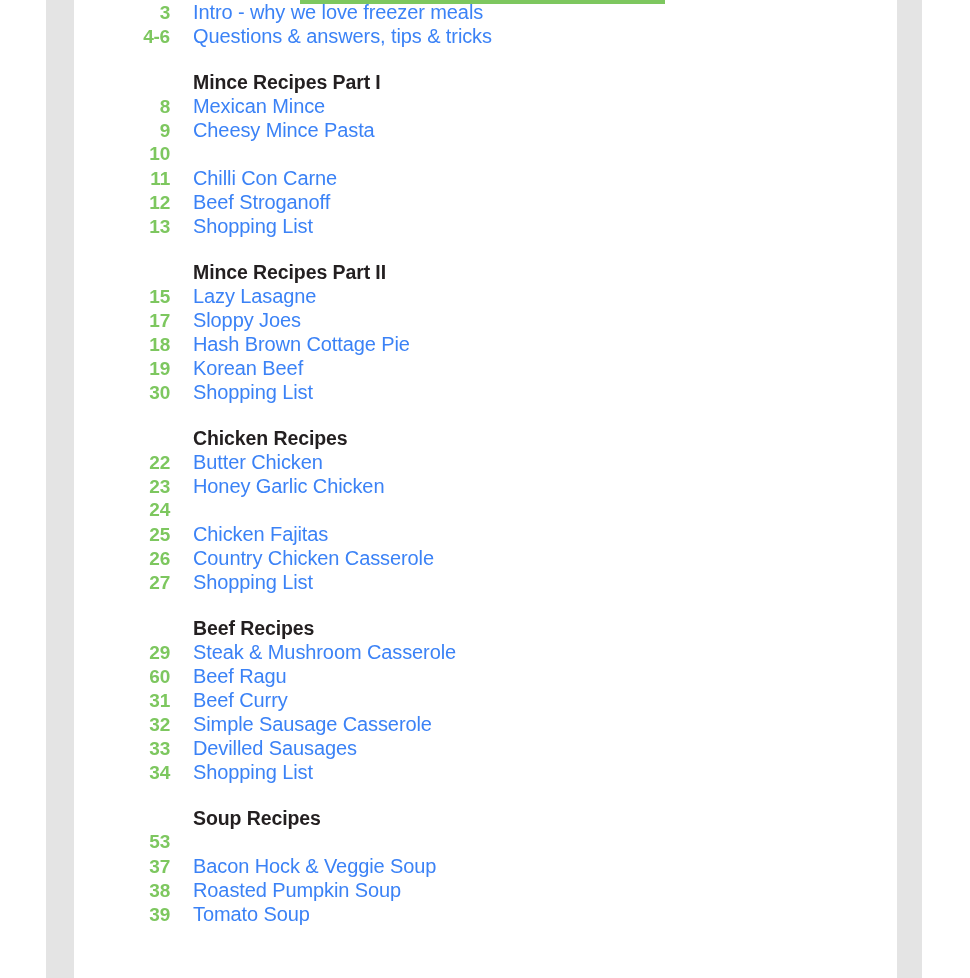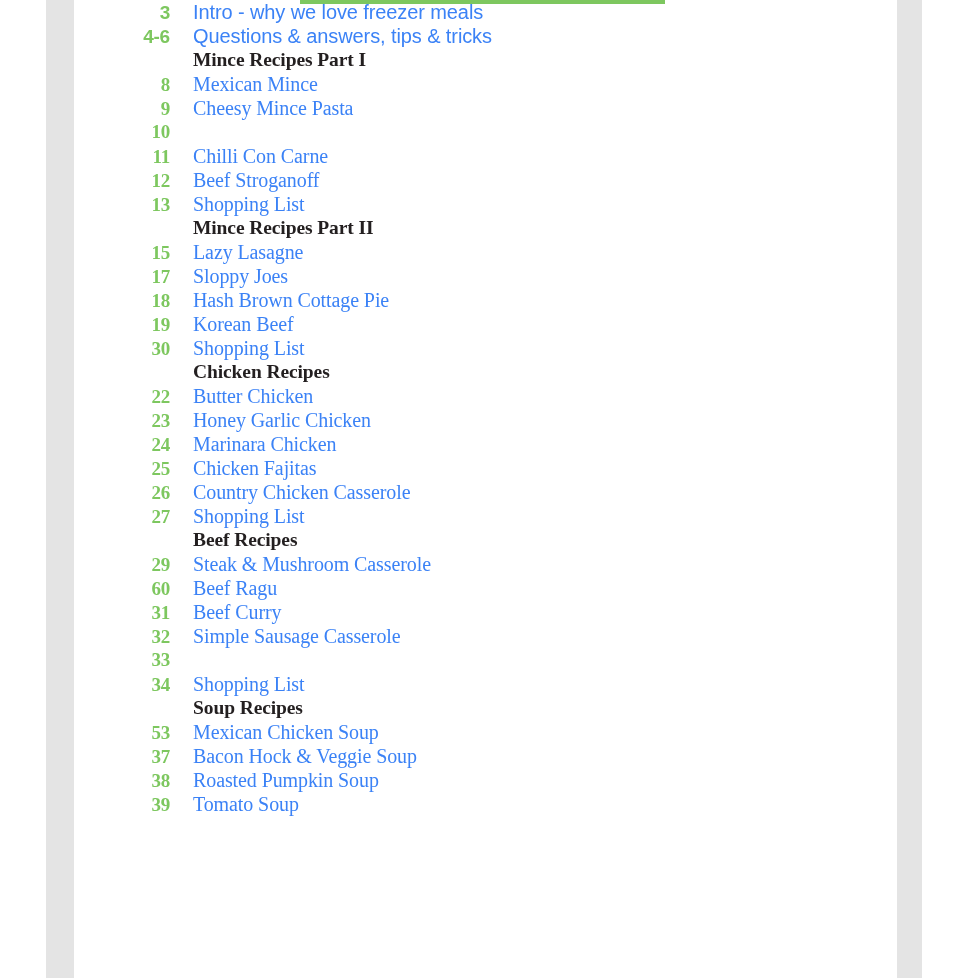--- a/index.html
+++ b/index.html
@@ -58,21 +58,21 @@
     top: 0px;
     left: 74px;
     width: 823px;
   }
 
   .section {
     margin: 0;
     padding: 0;
   }
   .section + .section {
-    font-family: Liberation Serif, serif;
+    margin-top: 22px;
   }
 
   .row {
     display: flex;
     align-items: baseline;
     height: 24px;
   }
 
   .num {
     width: 96px;             
@@ -190,21 +190,20 @@
         <div class="row entry">
           <div class="num">22</div>
           <div class="title">Butter Chicken</div>
         </div>
         <div class="row entry">
           <div class="num">23</div>
           <div class="title">Honey Garlic Chicken</div>
         </div>
         <div class="row entry">
           <div class="num">24</div>
-          <div class="title">Marinara Chicken</div>
         </div>
         <div class="row entry">
           <div class="num">25</div>
           <div class="title">Chicken Fajitas</div>
         </div>
         <div class="row entry">
           <div class="num">26</div>
           <div class="title">Country Chicken Casserole</div>
         </div>
         <div class="row entry">
@@ -228,34 +227,34 @@
         <div class="row entry">
           <div class="num">31</div>
           <div class="title">Beef Curry</div>
         </div>
         <div class="row entry">
           <div class="num">32</div>
           <div class="title">Simple Sausage Casserole</div>
         </div>
         <div class="row entry">
           <div class="num">33</div>
+          <div class="title">Devilled Sausages</div>
         </div>
         <div class="row entry">
           <div class="num">34</div>
           <div class="title">Shopping List</div>
         </div>
       </div>
       <div class="section">
         <div class="row heading">
           <div class="num"></div>
           <div class="title">Soup Recipes</div>
         </div>
         <div class="row entry">
           <div class="num">53</div>
-          <div class="title">Mexican Chicken Soup</div>
         </div>
         <div class="row entry">
           <div class="num">37</div>
           <div class="title">Bacon Hock &amp; Veggie Soup</div>
         </div>
         <div class="row entry">
           <div class="num">38</div>
           <div class="title">Roasted Pumpkin Soup</div>
         </div>
         <div class="row entry">

